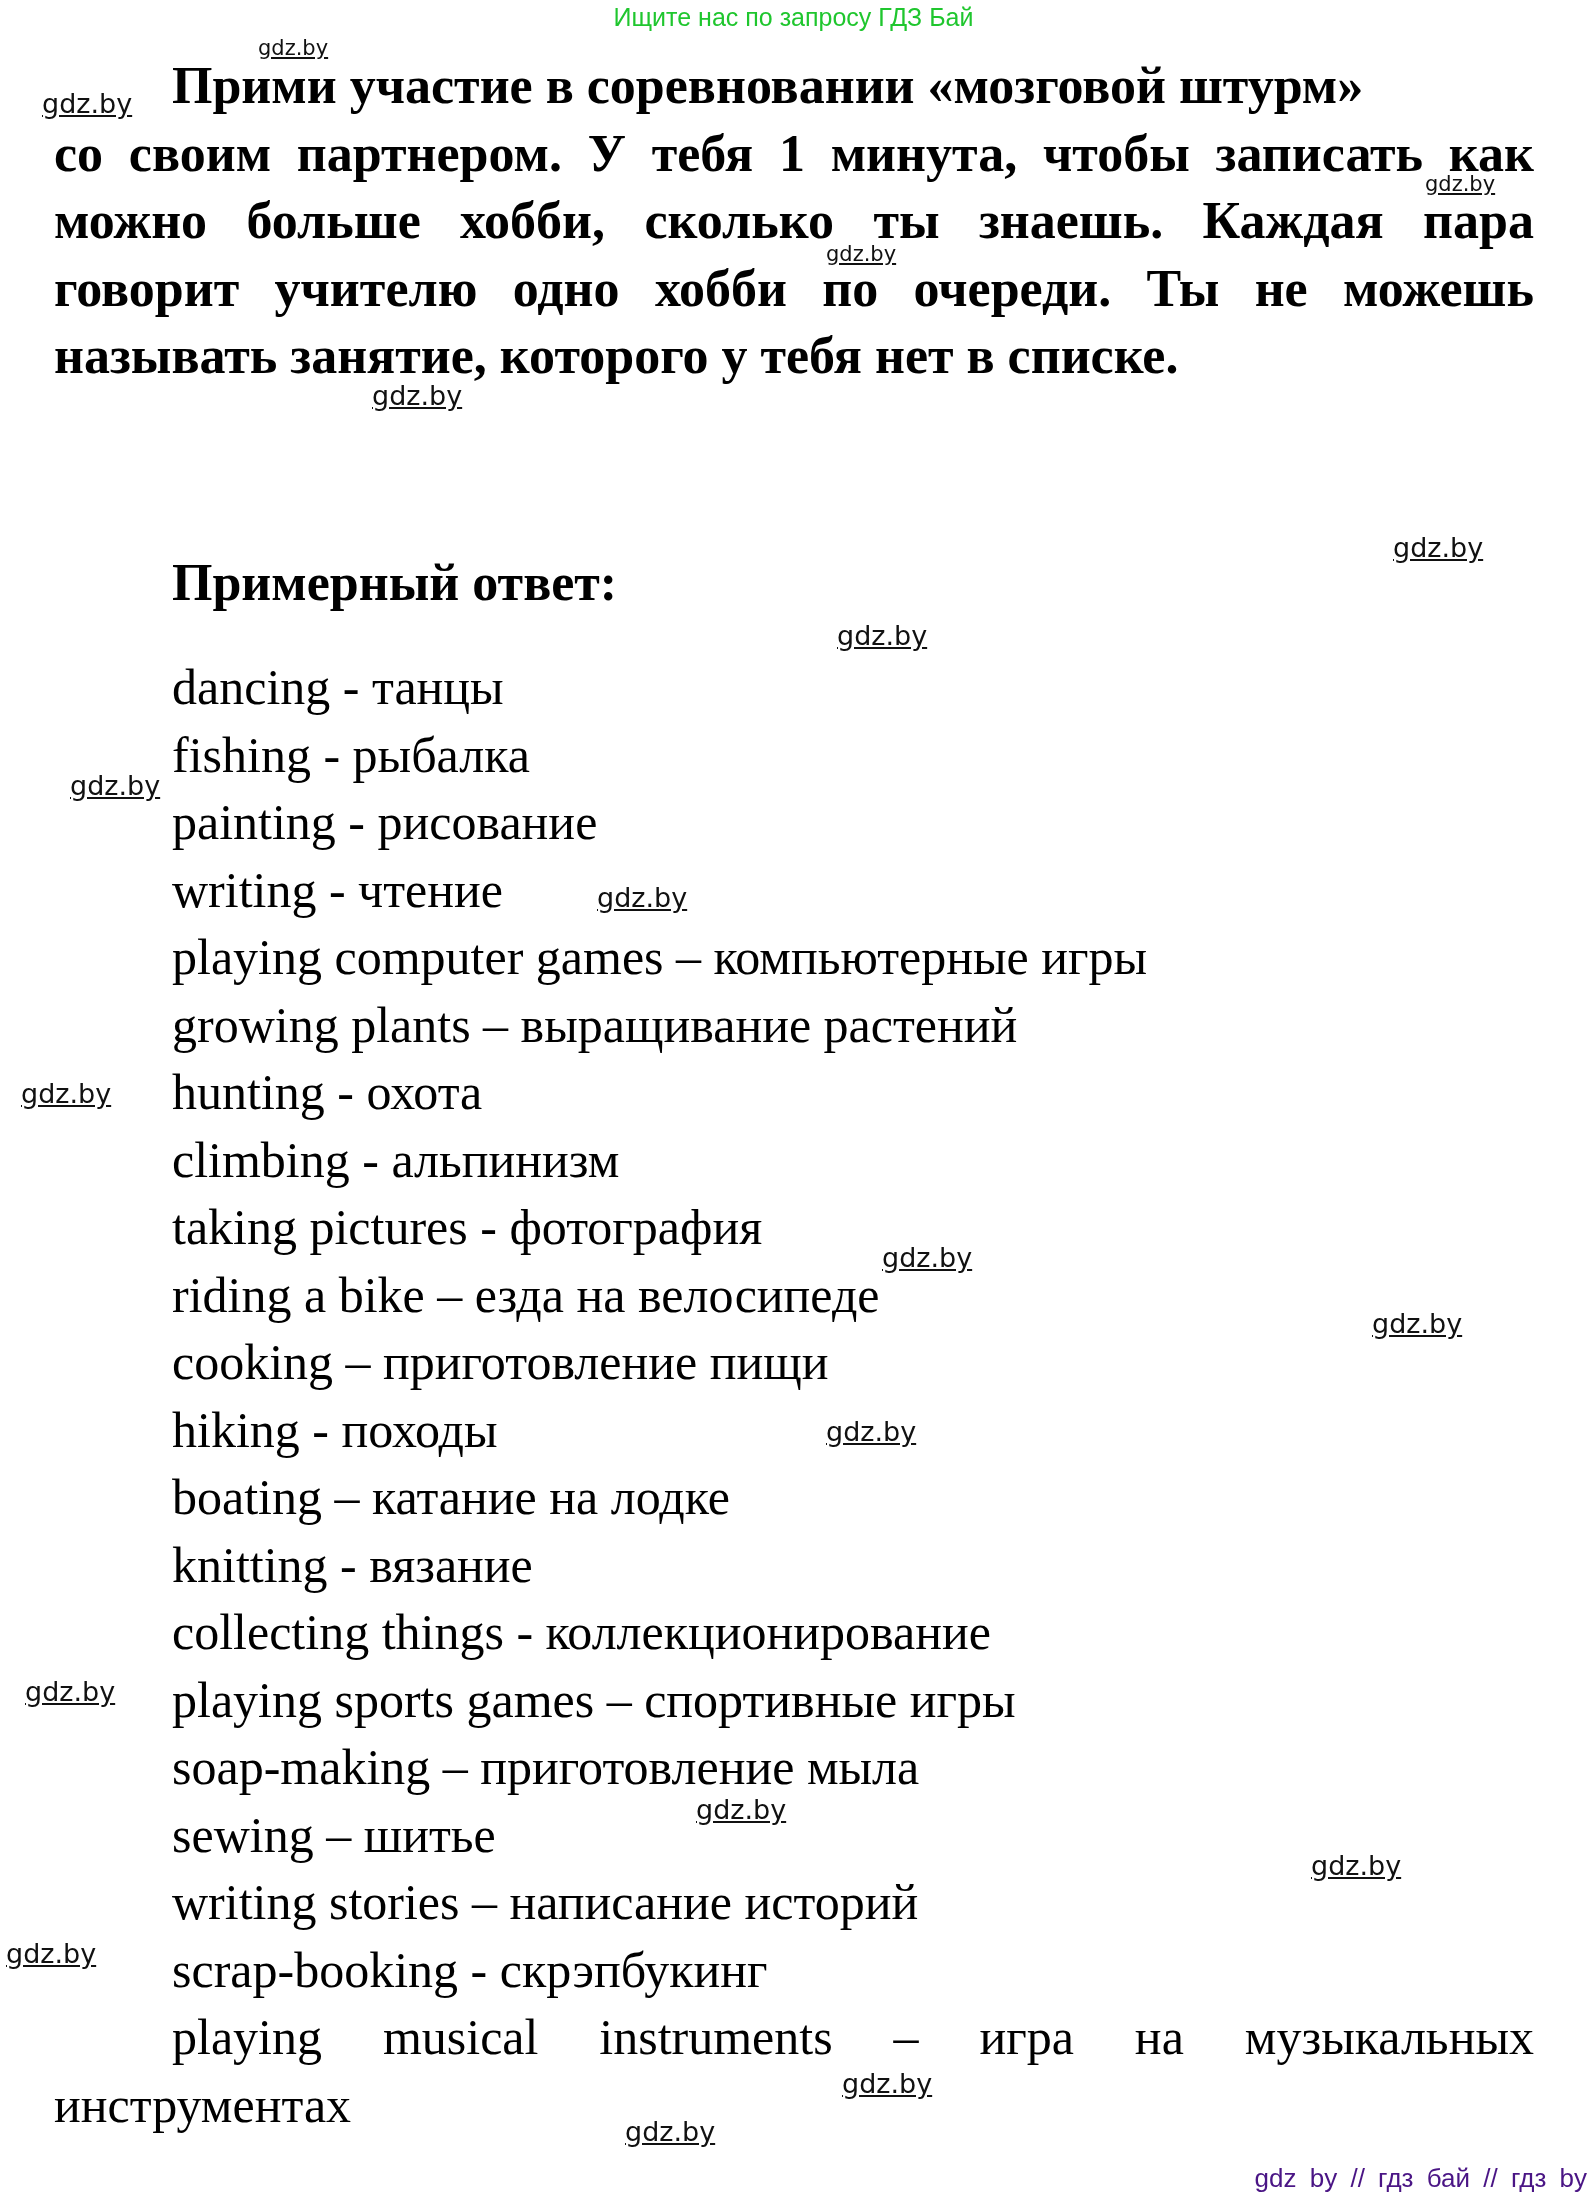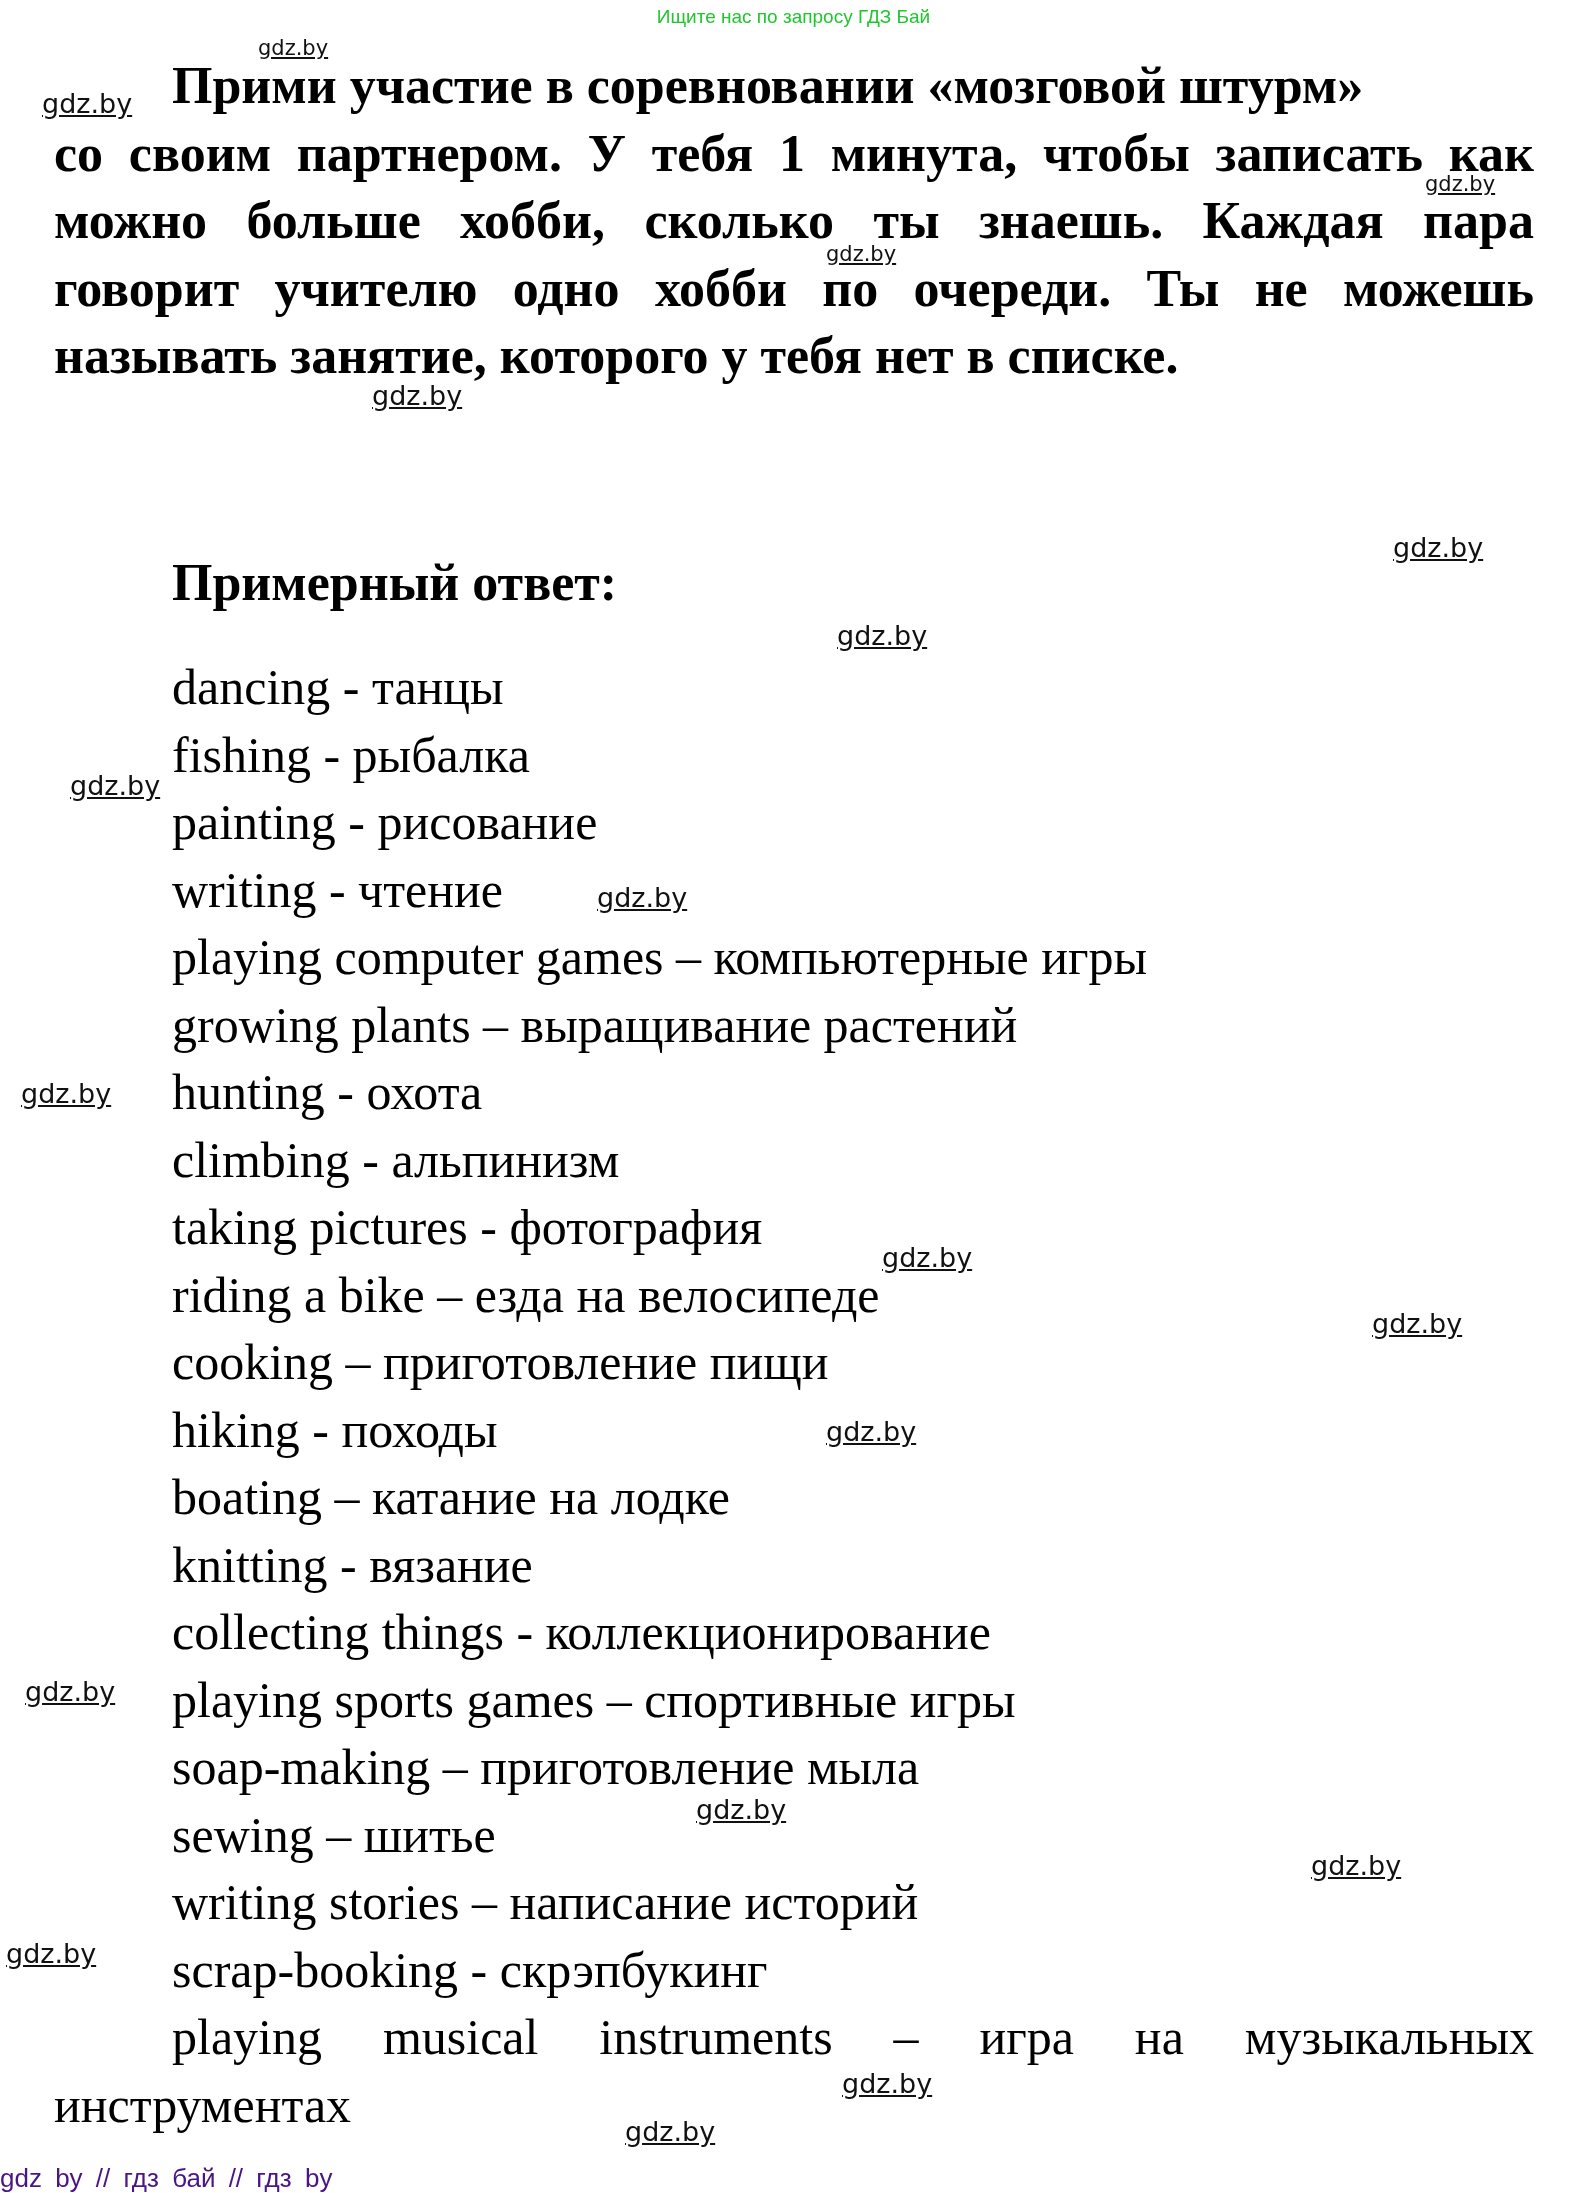--- a/index.html
+++ b/index.html
@@ -1,20 +1,20 @@
 <!DOCTYPE html>
 <html><head>
   <meta charset="utf-8">
   <style>
     html, body { margin: 0; padding: 0; background: #ffffff; }
     body { width: 1587px; height: 2193px; position: relative; overflow: hidden; }
     .top-banner {
       position: absolute; left: 0; top: 0; width: 1587px; height: 34px;
       text-align: center; font-family: "Liberation Sans", sans-serif;
-      font-size: 19px; line-height: 34px; color: #1fc62e;
+      font-size: 25px; line-height: 34px; color: #1fc62e;
     }
     .task {
       position: absolute; left: 54px; top: 52px; width: 1480px;
       font-family: "Liberation Serif", serif; font-weight: bold;
       font-size: 52px; line-height: 67.5px; color: #000;
       text-align: justify; text-align-last: left;
     }
     .task .first { padding-left: 118px; }
     .answer-title {
       position: absolute; left: 172px; top: 521px;
@@ -32,21 +32,21 @@
       text-indent: 118px; padding-left: 0;
     }
     .wm {
       position: absolute; font-family: "DejaVu Sans", sans-serif;
       color: #111; white-space: nowrap; text-decoration: underline;
     }
     .wm.s { font-size: 21px; }
     .wm.m { font-size: 27px; }
     .footer {
       position: absolute; left: 0; top: 2163px; width: 1587px; height: 30px;
-      text-align: left; font-family: "Liberation Sans", sans-serif;
+      text-align: right; font-family: "Liberation Sans", sans-serif;
       font-size: 26px; line-height: 30px; color: #4a1585;
       word-spacing: 6px;
     }
   </style>
 </head>
 <body>
 
 <div class="top-banner">Ищите нас по запросу ГДЗ Бай</div>
 
 <div class="task">

